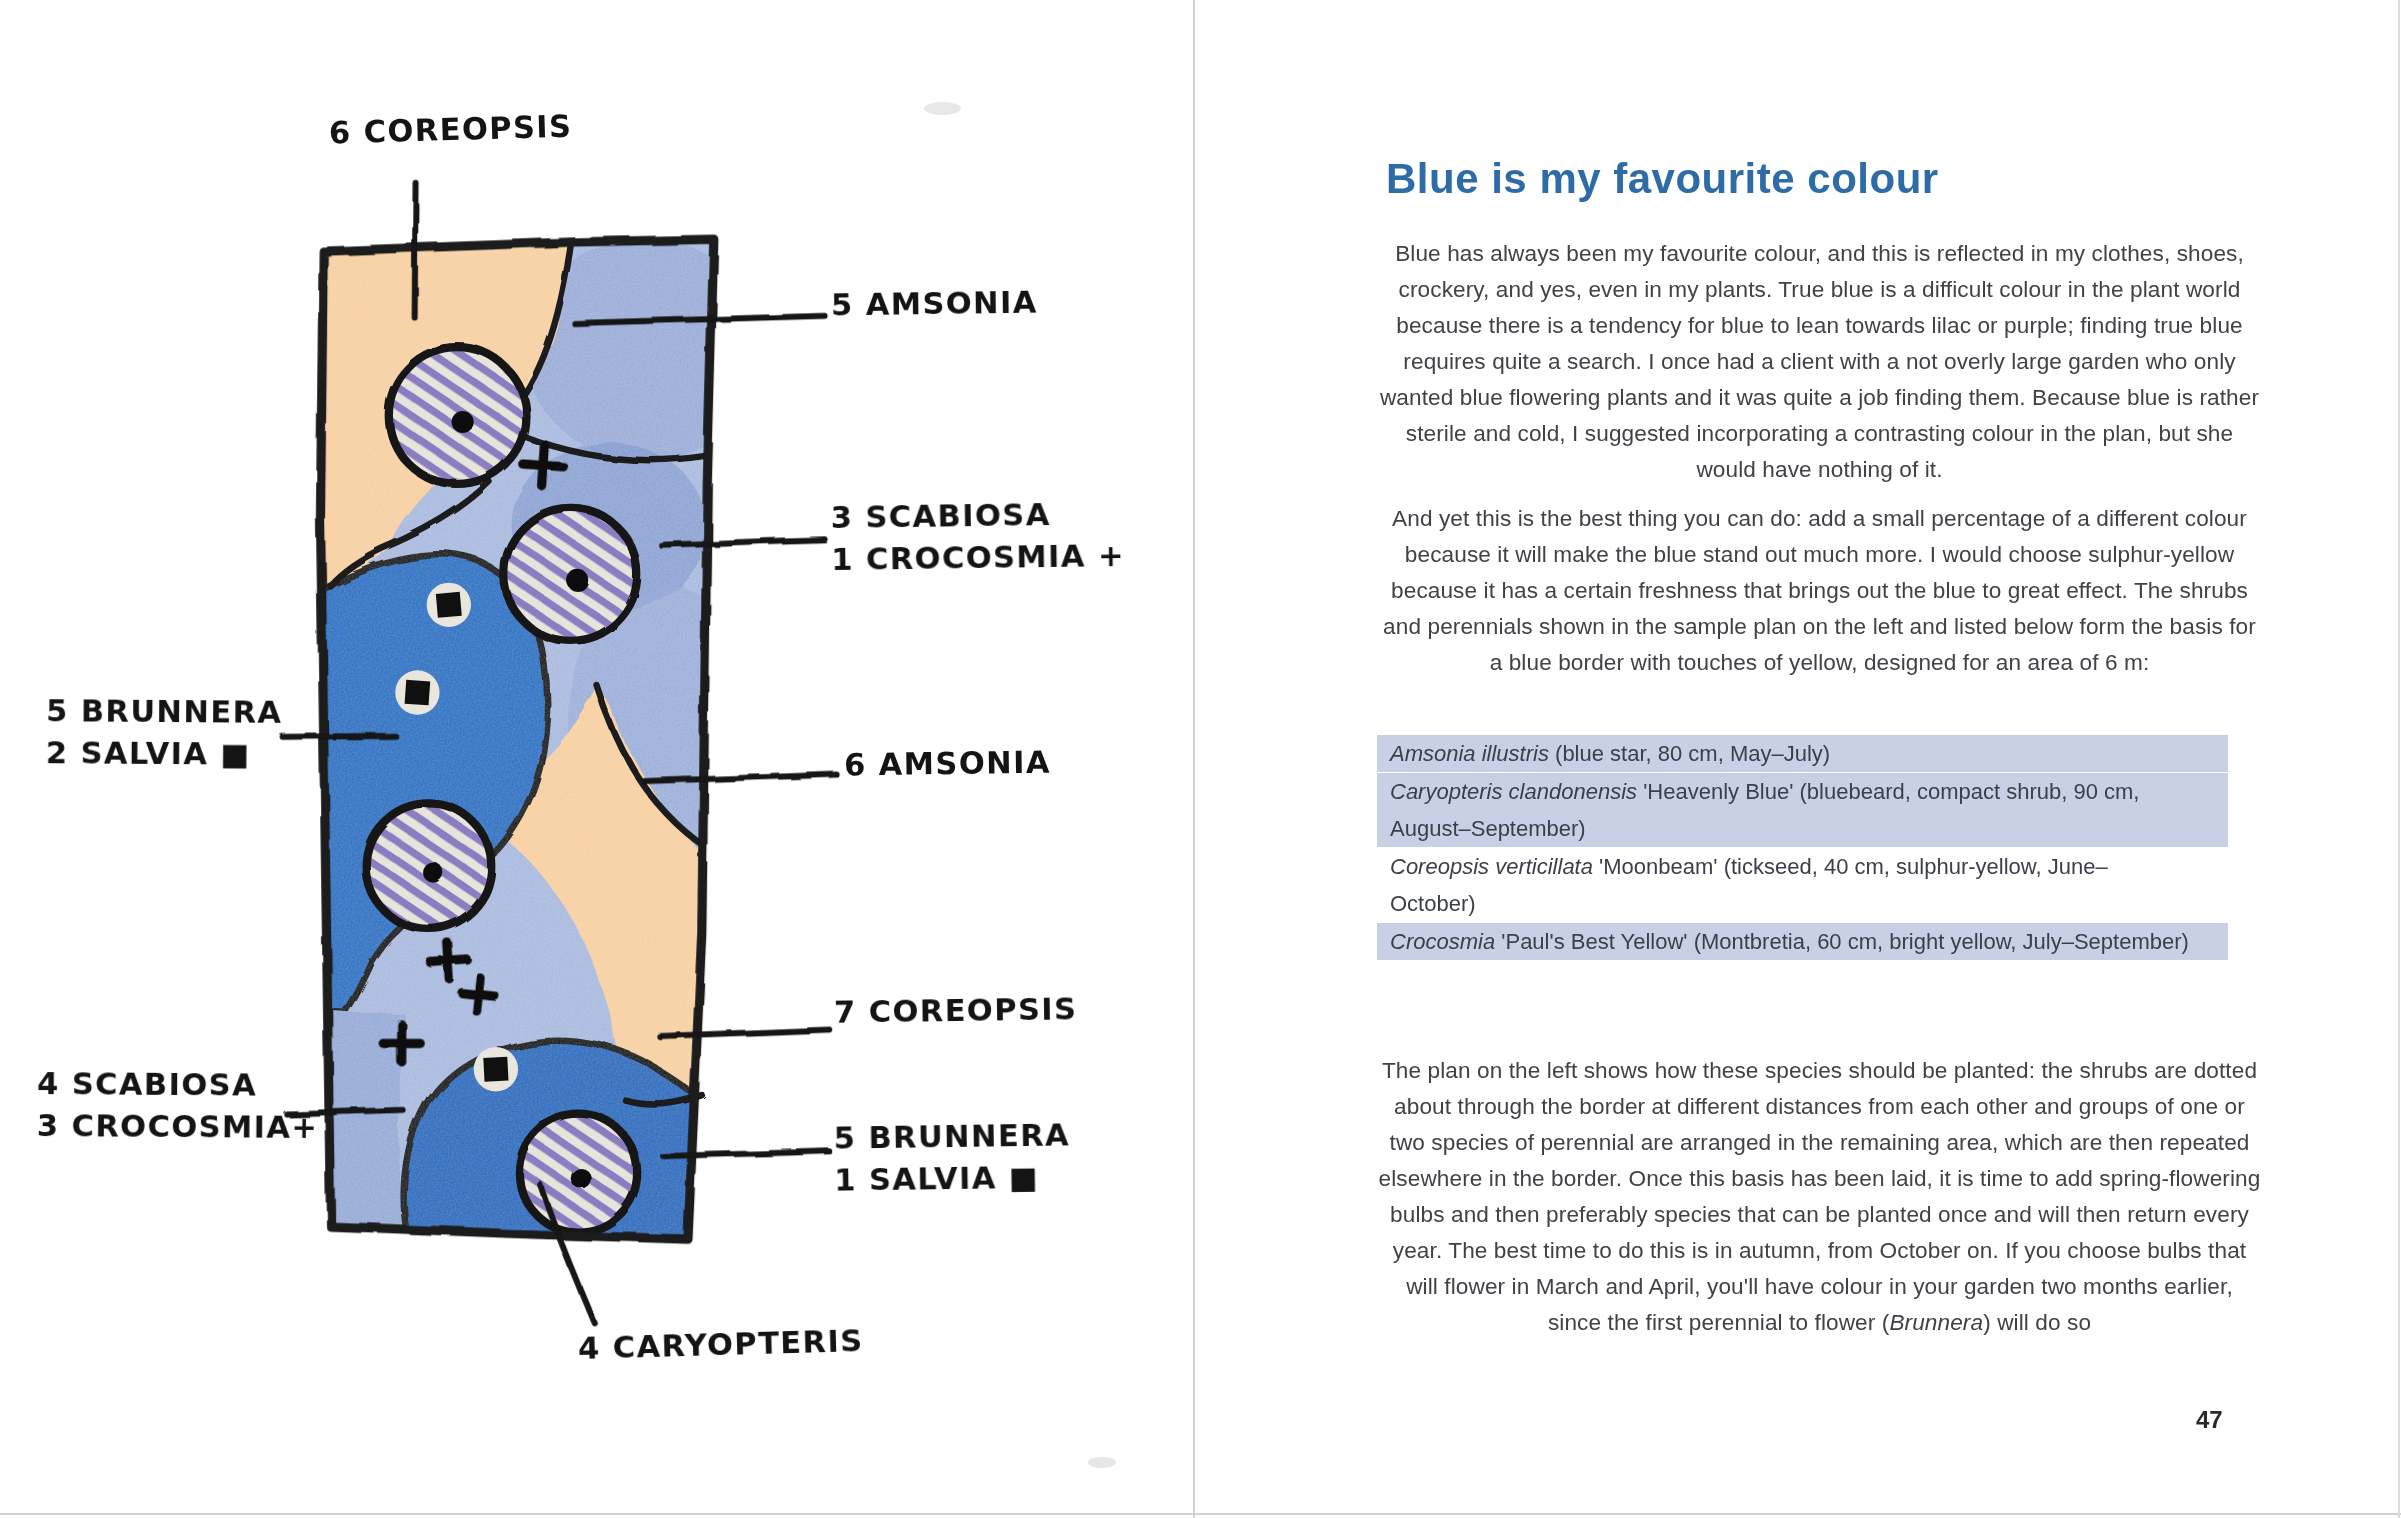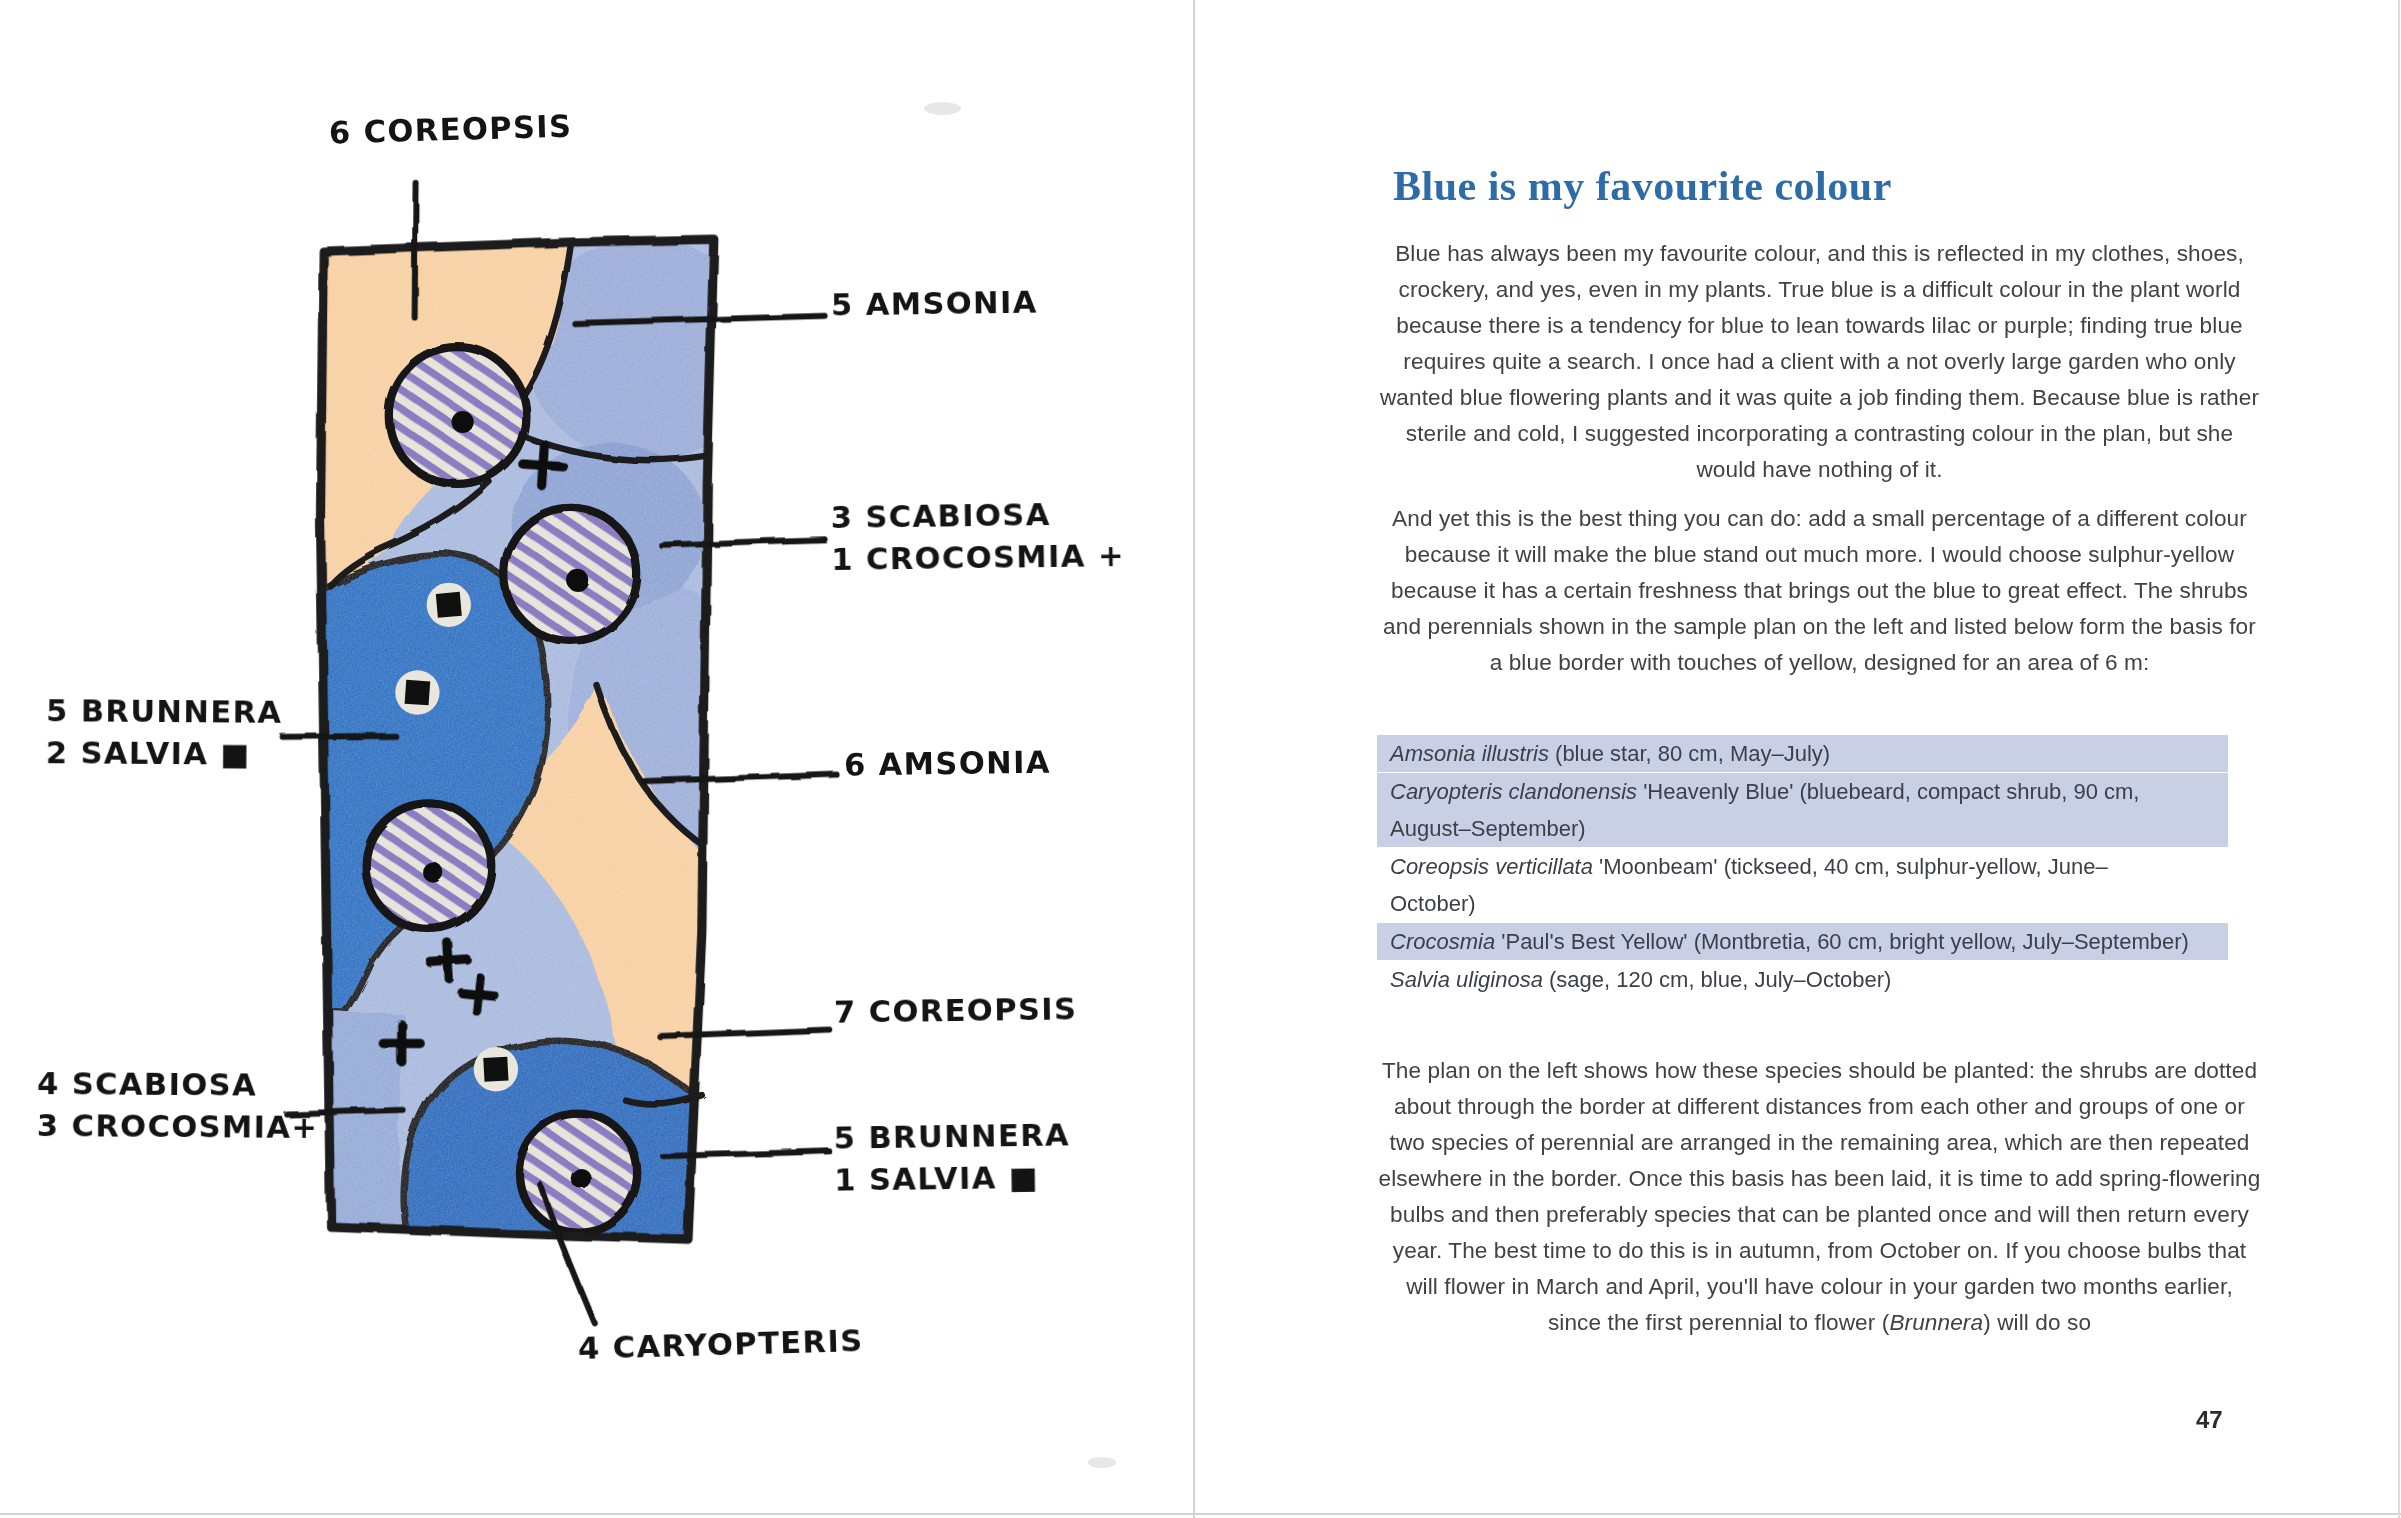--- a/index.html
+++ b/index.html
@@ -17,22 +17,22 @@
   .left-page{position:absolute;left:0;top:0;width:1194px;height:1518px;}
   .plan-svg{position:absolute;left:0;top:0;}
   .plan-label{position:absolute;font-family:"DejaVu Sans",sans-serif;font-weight:700;
               font-size:30.5px;line-height:42px;letter-spacing:1.4px;color:#141414;
               white-space:pre-line;transform:rotate(-0.8deg);}
   .r1{transform:rotate(-1.6deg);}
   .r2{transform:rotate(0.4deg);}
 
   
   .right-page{position:absolute;left:1195px;top:0;width:1206px;height:1518px;}
-  .page-title{position:absolute;left:182px;top:146px;margin:16px;
-              font-family:Liberation Serif, serif;font-weight:700;font-size:42px;
+  .page-title{position:absolute;left:182px;top:146px;margin:9px;
+              font-family:Liberation Sans, sans-serif;font-weight:700;font-size:42px;
               letter-spacing:0.5px;color:#2e6ca8;}
   .para{position:absolute;left:182px;width:885px;margin:0;
         font-size:22.6px;line-height:36px;letter-spacing:0.1px;color:#404247;text-align:center;}
   .para i{font-style:italic;}
   .p1{top:236px;}
   .p2{top:501px;}
   .p3{top:1053px;}
   .plant-list{position:absolute;left:182px;top:735px;width:851px;font-size:22px;color:#3b3f4a;}
   .plant-list .row{padding:0 35px 0 13px;line-height:37px;margin-bottom:0.9px;}
   .plant-list .row.shaded{background:#c9d0e6;}
@@ -179,21 +179,20 @@
 
         <div class="row shaded"><i>Amsonia illustris</i><span> (blue star, 80 cm, May–July)</span></div>
 
 
         <div class="row shaded"><i>Caryopteris clandonensis</i><span> 'Heavenly Blue' (bluebeard, compact shrub, 90 cm, August–September)</span></div>
 
         <div class="row"><i>Coreopsis verticillata</i><span> 'Moonbeam' (tickseed, 40 cm, sulphur-yellow, June–October)</span></div>
 
         <div class="row shaded"><i>Crocosmia</i><span> 'Paul's Best Yellow' (Montbretia, 60 cm, bright yellow, July–September)</span></div>
 
-        <div class="row"><i>Salvia uliginosa</i><span> (sage, 120 cm, blue, July–October)</span></div>
 
       </div>
 
     <p class="para p3"><span>The plan on the left shows how these species should be planted: the shrubs are dotted about through the border at different distances from each other and groups of one or two species of perennial are arranged in the remaining area, which are then repeated elsewhere in the border. Once this basis has been laid, it is time to add spring-flowering bulbs and then preferably species that can be planted once and will then return every year. The best time to do this is in autumn, from October on. If you choose bulbs that will flower in March and April, you'll have colour in your garden two months earlier, since the first perennial to flower (</span><i>Brunnera</i><span>) will do so</span></p>
 
     <div class="page-number">47</div>
   </div>
 
   <div class="gutter"></div>
   <div class="bottom-edge"></div>

